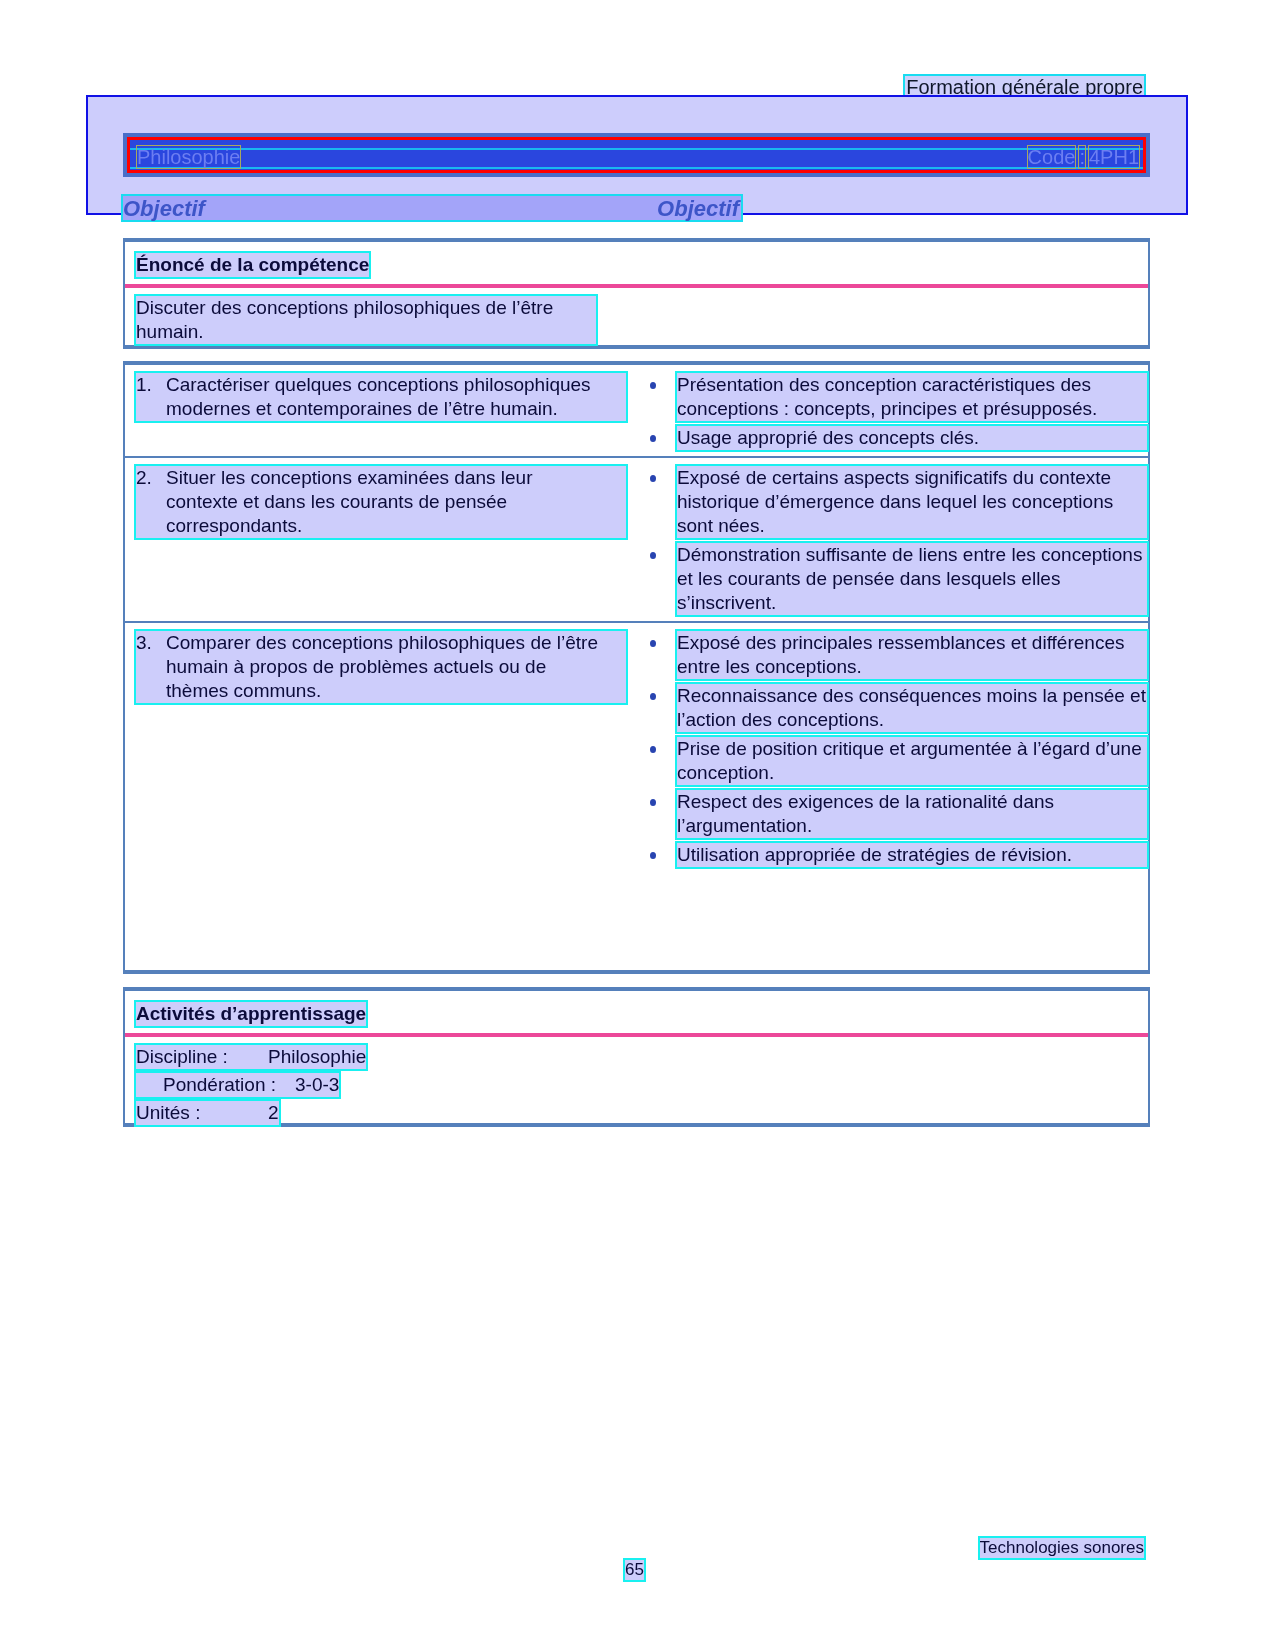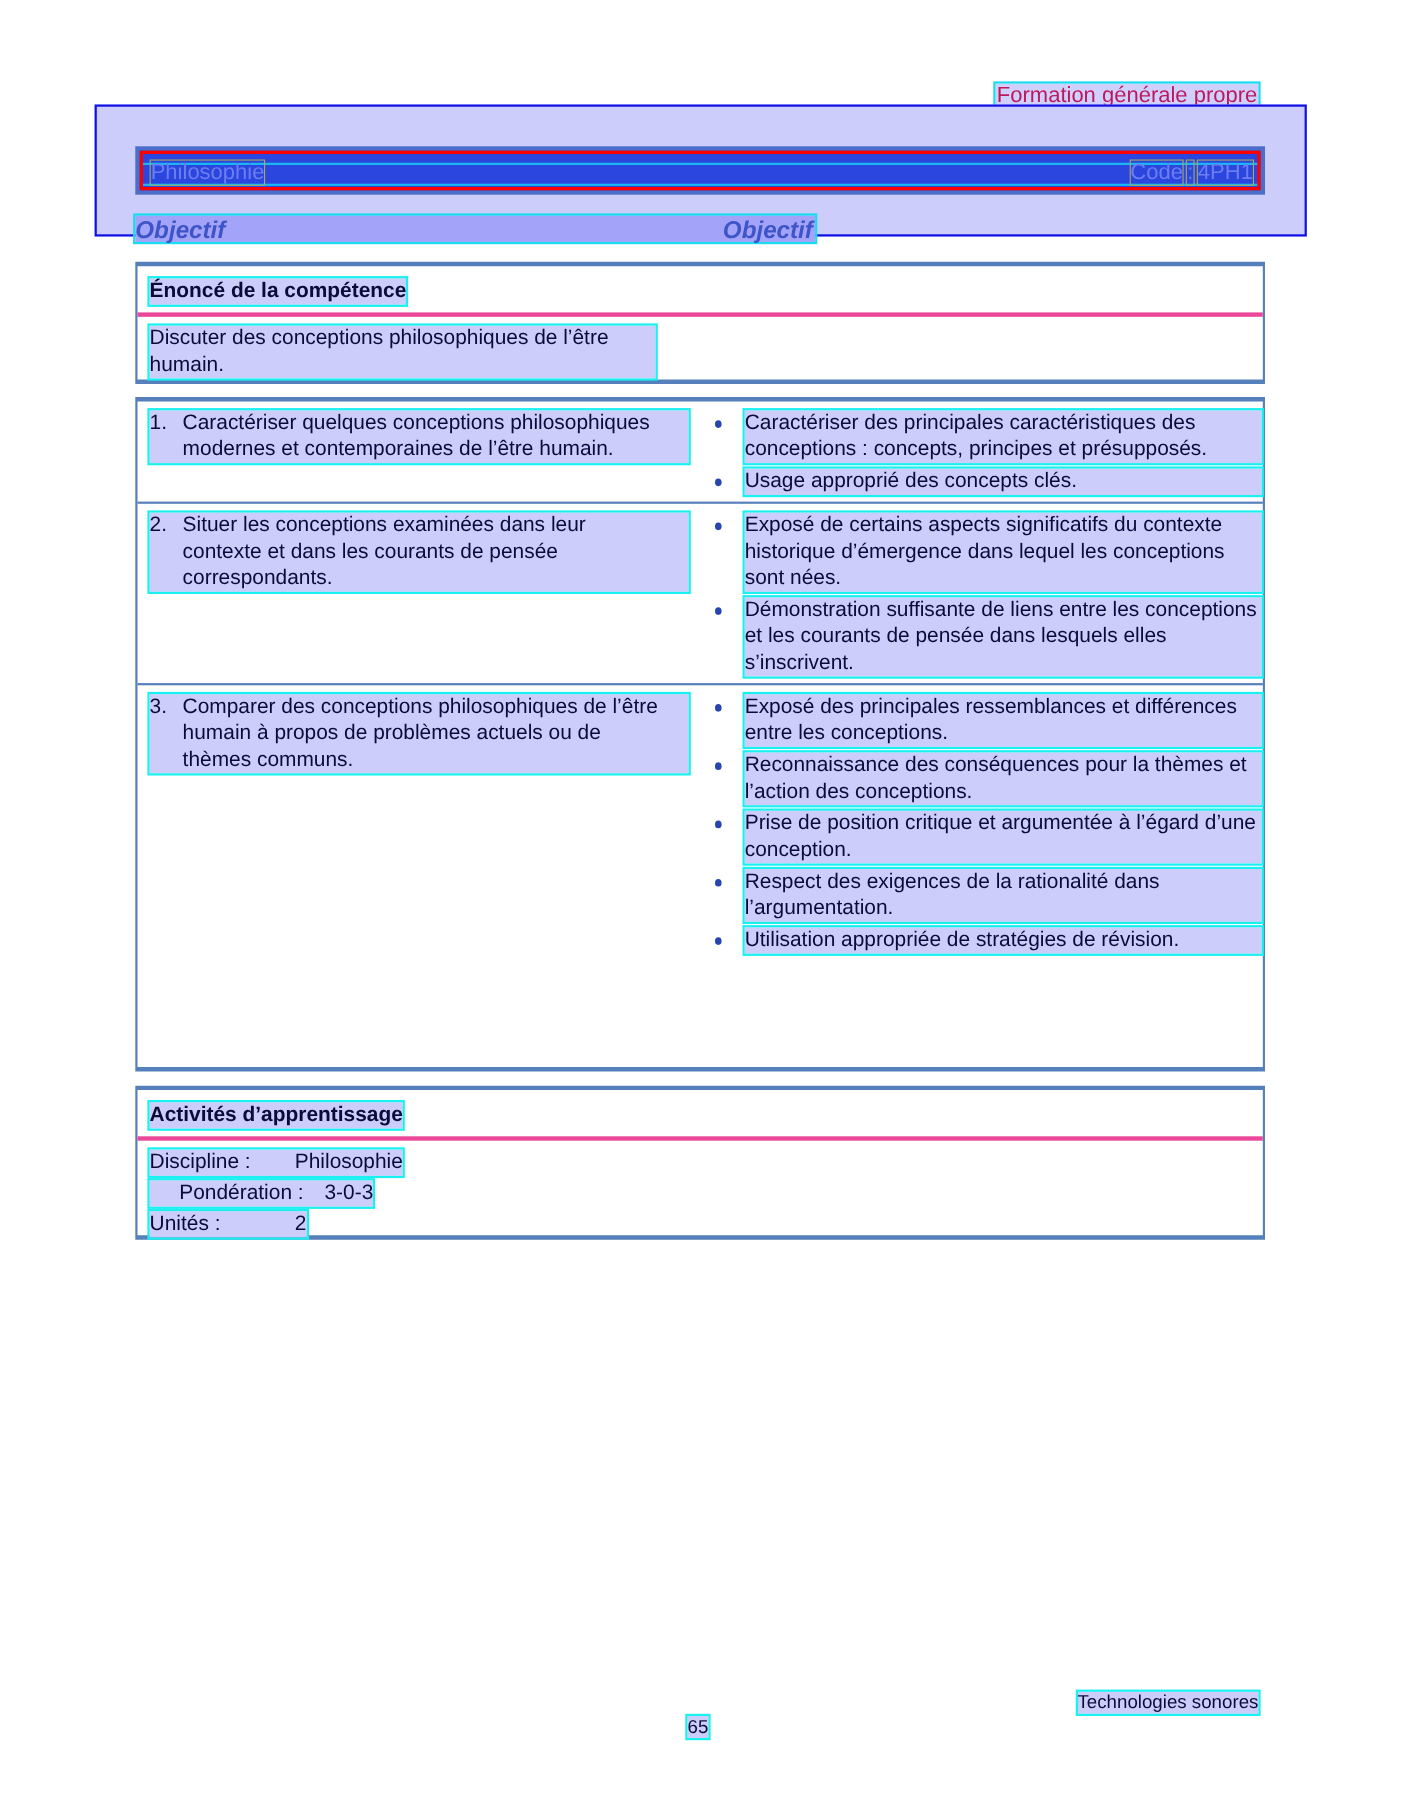--- a/index.html
+++ b/index.html
@@ -2,21 +2,21 @@
 <html><head>
   <meta charset="utf-8">
   <style>
     html, body { margin: 0; padding: 0; background: #ffffff; }
     body {
       width: 1275px; height: 1651px; position: relative; overflow: hidden;
       font-family: "Liberation Sans", sans-serif; color: #0b0b3a;
     }
     .top-label {
       position: absolute; right: 131px; top: 76px;
-      font-size: 20px; color: #be185d;
+      font-size: 20px; color: #0f172a;
       background: #cfd0fb; outline: 2px solid #19dcf0; padding: 0 1px;
       line-height: 22px;
     }
     .header-panel {
       position: absolute; left: 86px; top: 95px; width: 1102px; height: 120px;
       background: #cdcdfc; border: 2px solid #1010e6; box-sizing: border-box;
     }
     .title-bar {
       position: absolute; left: 123px; top: 133px; width: 1027px; height: 44px;
       background: #4a6ec9; box-sizing: border-box;
@@ -143,21 +143,21 @@
   <div class="row" id="row1">
     <div class="lcol">
       <div class="num-item t hl">
         <span class="num">1.</span>
         <span class="txt">Caractériser quelques conceptions philosophiques modernes et contemporaines de l’être humain.</span>
       </div>
     </div>
     <div class="rcol">
       <div class="crit t">
         <span class="bullet"></span>
-        <span class="ctext hl">Caractériser des principales caractéristiques des conceptions : concepts, principes et présupposés.</span>
+        <span class="ctext hl">Présentation des conception caractéristiques des conceptions : concepts, principes et présupposés.</span>
       </div>
       <div class="crit t">
         <span class="bullet"></span>
         <span class="ctext hl">Usage approprié des concepts clés.</span>
       </div>
     </div>
   </div>
 
   <div class="row" id="row2">
     <div class="lcol">
@@ -185,21 +185,21 @@
         <span class="txt">Comparer des conceptions philosophiques de l’être humain à propos de problèmes actuels ou de thèmes communs.</span>
       </div>
     </div>
     <div class="rcol">
       <div class="crit t">
         <span class="bullet"></span>
         <span class="ctext hl">Exposé des principales ressemblances et différences entre les conceptions.</span>
       </div>
       <div class="crit t">
         <span class="bullet"></span>
-        <span class="ctext hl">Reconnaissance des conséquences pour la thèmes et l’action des conceptions.</span>
+        <span class="ctext hl">Reconnaissance des conséquences moins la pensée et l’action des conceptions.</span>
       </div>
       <div class="crit t">
         <span class="bullet"></span>
         <span class="ctext hl">Prise de position critique et argumentée à l’égard d’une conception.</span>
       </div>
       <div class="crit t">
         <span class="bullet"></span>
         <span class="ctext hl">Respect des exigences de la rationalité dans l’argumentation.</span>
       </div>
       <div class="crit t">

